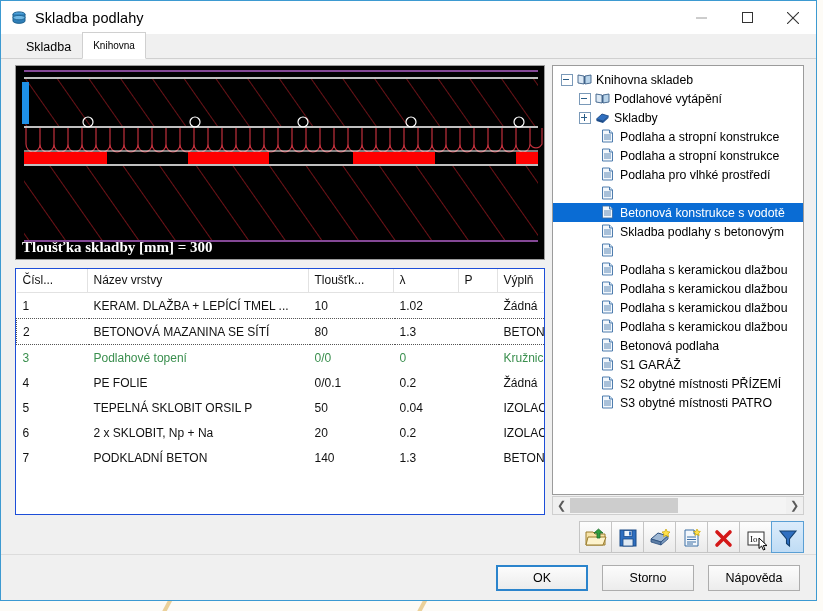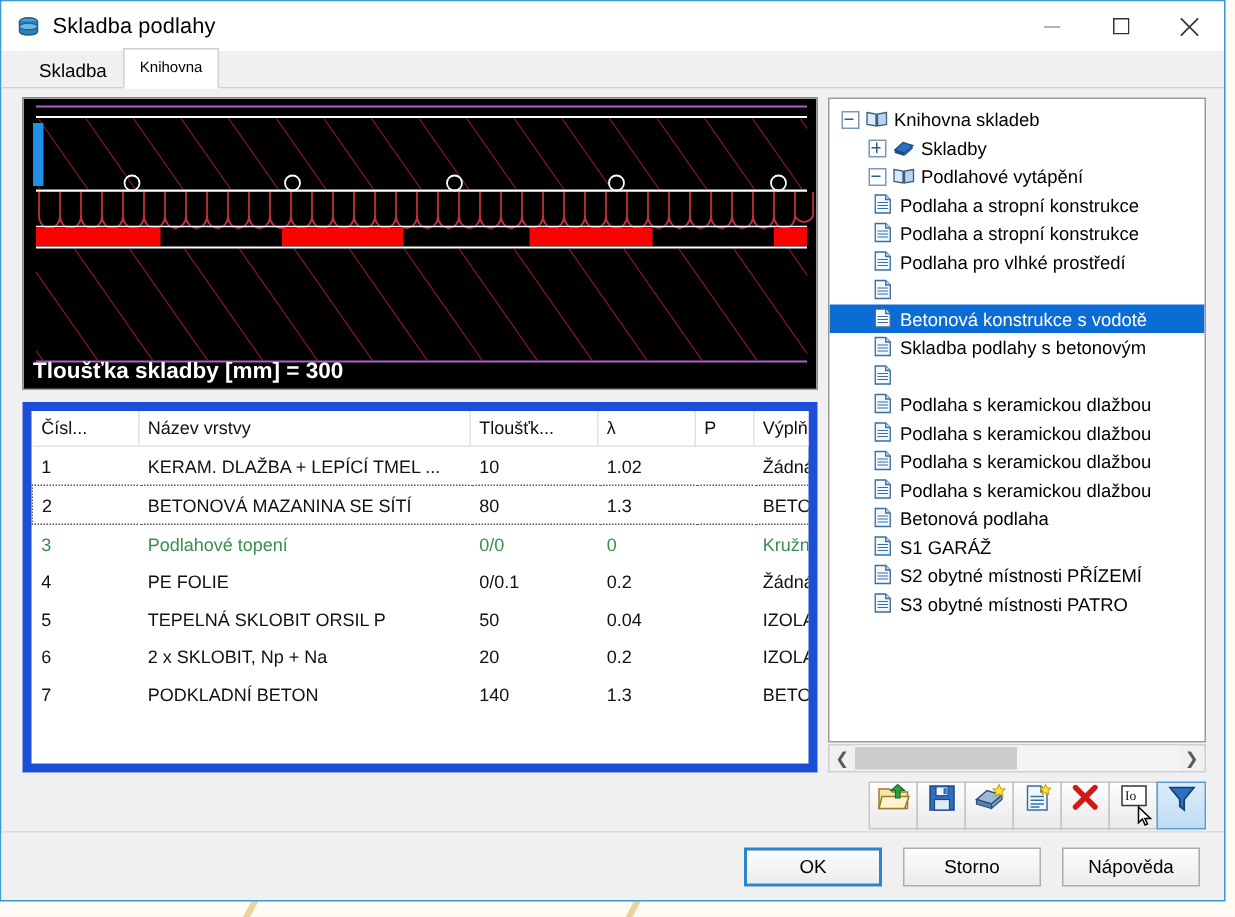--- a/index.html
+++ b/index.html
@@ -120,33 +120,33 @@
     position: relative;
     overflow: hidden;
   }
   #preview svg { display: block; }
   #thickness-label {
     position: absolute;
     left: 6px; bottom: 3px;
     color: #fff;
     font-size: 15px;
     font-weight: bold;
-    font-family: Liberation Sans, sans-serif;
+    font-family: Liberation Serif, serif;
     white-space: nowrap;
     text-shadow: 0 0 1px #000;
   }
 
   
   #layer-table {
     position: absolute;
     left: 0; top: 203px;
     width: 530px;
     height: 247px;
     background: #fff;
-    border: 6px solid #1d4ed8;
+    border: 1px solid #1d4ed8;
     box-sizing: border-box;
     overflow: hidden;
   }
   table.grid {
     border-collapse: collapse;
     width: 100%;
     table-layout: fixed;
     font-size: 12px;
   }
   table.grid th {
@@ -232,21 +232,21 @@
   .expander.plus::after {
     content: "";
     position: absolute;
     left: 4px; top: 1px;
     width: 1px; height: 7px;
     background: #2a5d87;
   }
   .ico { width: 15px; height: 15px; margin-right: 4px; flex: 0 0 auto; }
   .indent-1 { padding-left: 8px; }
   .indent-2 { padding-left: 26px; }
-  .indent-3 { padding-left: 28px; text-align: center; }
+  .indent-3 { padding-left: 48px; }
   .tlabel { overflow: hidden; }
 
   
   #tree-hscroll {
     width: 252px; height: 19px;
     margin-top: 1px;
     background: #f0f0f0;
     border: 1px solid #cfcfcf;
     box-sizing: border-box;
     display: flex;
@@ -274,21 +274,21 @@
     margin-top: 5px;
     display: flex;
     justify-content: flex-end;
     align-items: center;
     gap: 0;
   }
   .tbtn {
     width: 33px; height: 32px;
     border: 1px solid #c5c5c5;
     background: linear-gradient(#fdfdfd,#eaeaea);
-    display: flex; align-items: flex-start; justify-content: center;
+    display: flex; align-items: flex-end; justify-content: center;
     box-sizing: border-box;
     margin-left: -1px;
     position: relative;
   }
   .tbtn.active {
     background: linear-gradient(#dcecfb,#bfdcf5);
     border-color: #5a9fd4;
   }
   .cursor-arrow {
     position: absolute;
@@ -509,41 +509,41 @@
             <svg width="15" height="15" viewBox="0 0 15 15">
                 <path d="M1 3 L7 4 L7 12 L1 11 Z" fill="#dce9f5" stroke="#3b5f87" stroke-width=".9"></path>
                 <path d="M14 3 L8 4 L8 12 L14 11 Z" fill="#b9d4ea" stroke="#3b5f87" stroke-width=".9"></path>
                 <line x1="7.5" y1="4" x2="7.5" y2="12" stroke="#3b5f87" stroke-width=".9"></line>
               </svg>
           </span>
           <span class="tlabel">Knihovna skladeb</span>
         </div>
 
         <div class="tnode indent-2">
+          <span class="expander"></span>
+          <span class="ico">
+            <svg width="15" height="15" viewBox="0 0 15 15">
+                <path d="M1 3 L7 4 L7 12 L1 11 Z" fill="#dce9f5" stroke="#3b5f87" stroke-width=".9"></path>
+                <path d="M14 3 L8 4 L8 12 L14 11 Z" fill="#b9d4ea" stroke="#3b5f87" stroke-width=".9"></path>
+                <line x1="7.5" y1="4" x2="7.5" y2="12" stroke="#3b5f87" stroke-width=".9"></line>
+              </svg>
+          </span>
+          <span class="tlabel">Podlahové vytápění</span>
+        </div>
+
+        <div class="tnode indent-2">
           <span class="expander plus"></span>
           <span class="ico">
             <svg width="15" height="15" viewBox="0 0 15 15">
                 <path d="M1.5 9 L7 4 L13.5 6 L8 11 Z" fill="#2f6fc0" stroke="#1b4a86" stroke-width=".9"></path>
                 <path d="M1.5 9 L1.5 11 L8 13 L8 11 Z" fill="#1b4a86"></path>
                 <path d="M8 11 L13.5 6 L13.5 8 L8 13 Z" fill="#24589c"></path>
               </svg>
           </span>
           <span class="tlabel">Skladby</span>
-        </div>
-
-        <div class="tnode indent-2">
-          <span class="expander"></span>
-          <span class="ico">
-            <svg width="15" height="15" viewBox="0 0 15 15">
-                <path d="M1 3 L7 4 L7 12 L1 11 Z" fill="#dce9f5" stroke="#3b5f87" stroke-width=".9"></path>
-                <path d="M14 3 L8 4 L8 12 L14 11 Z" fill="#b9d4ea" stroke="#3b5f87" stroke-width=".9"></path>
-                <line x1="7.5" y1="4" x2="7.5" y2="12" stroke="#3b5f87" stroke-width=".9"></line>
-              </svg>
-          </span>
-          <span class="tlabel">Podlahové vytápění</span>
         </div>
 
         <div class="tnode indent-3">
           <span class="ico">
             <svg width="13" height="14" viewBox="0 0 13 14">
                 <path d="M1.5 1 L8.5 1 L11.5 4 L11.5 13 L1.5 13 Z" fill="#f2f7fc" stroke="#3b6ea5" stroke-width=".9"></path>
                 <path d="M8.5 1 L8.5 4 L11.5 4" fill="#cfe2f2" stroke="#3b6ea5" stroke-width=".9"></path>
                 <g stroke="#3b6ea5" stroke-width=".8">
                   <line x1="3" y1="6" x2="10" y2="6"></line>
                   <line x1="3" y1="8" x2="10" y2="8"></line>

